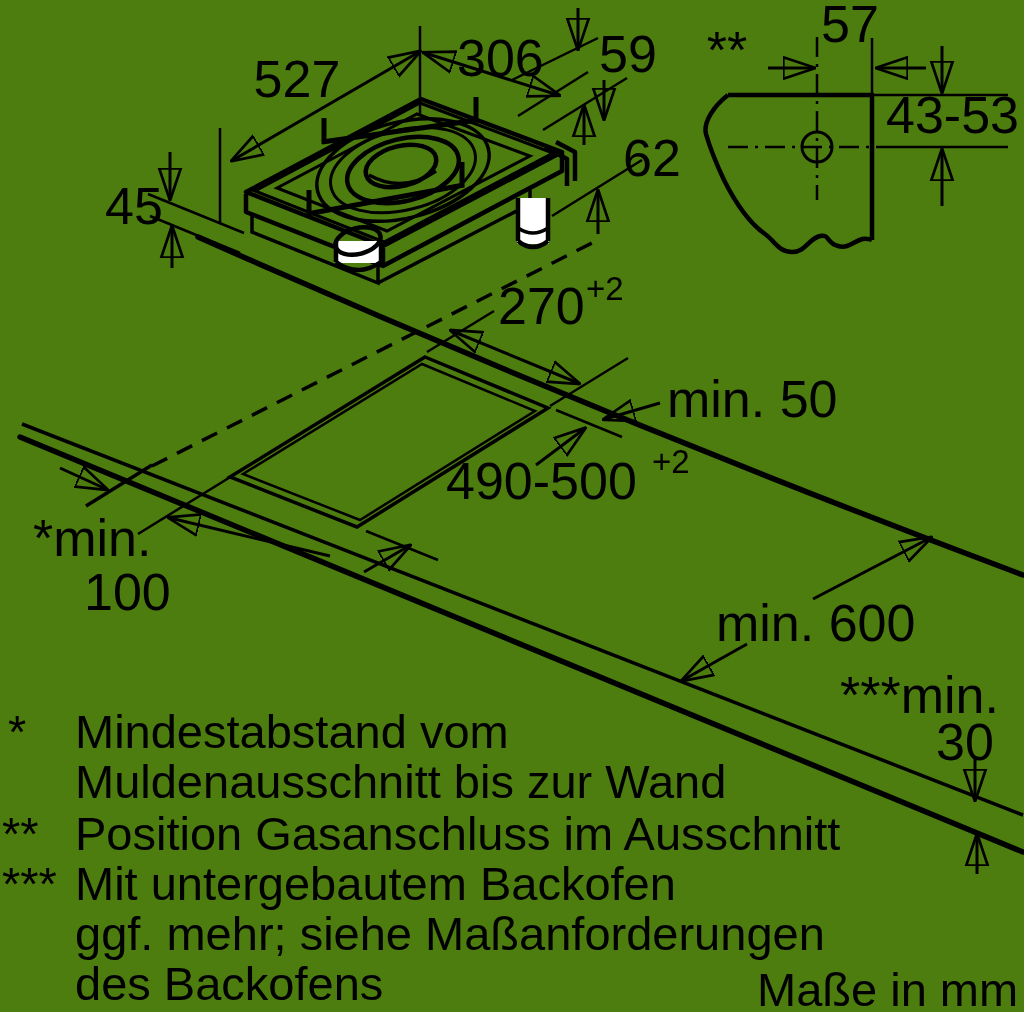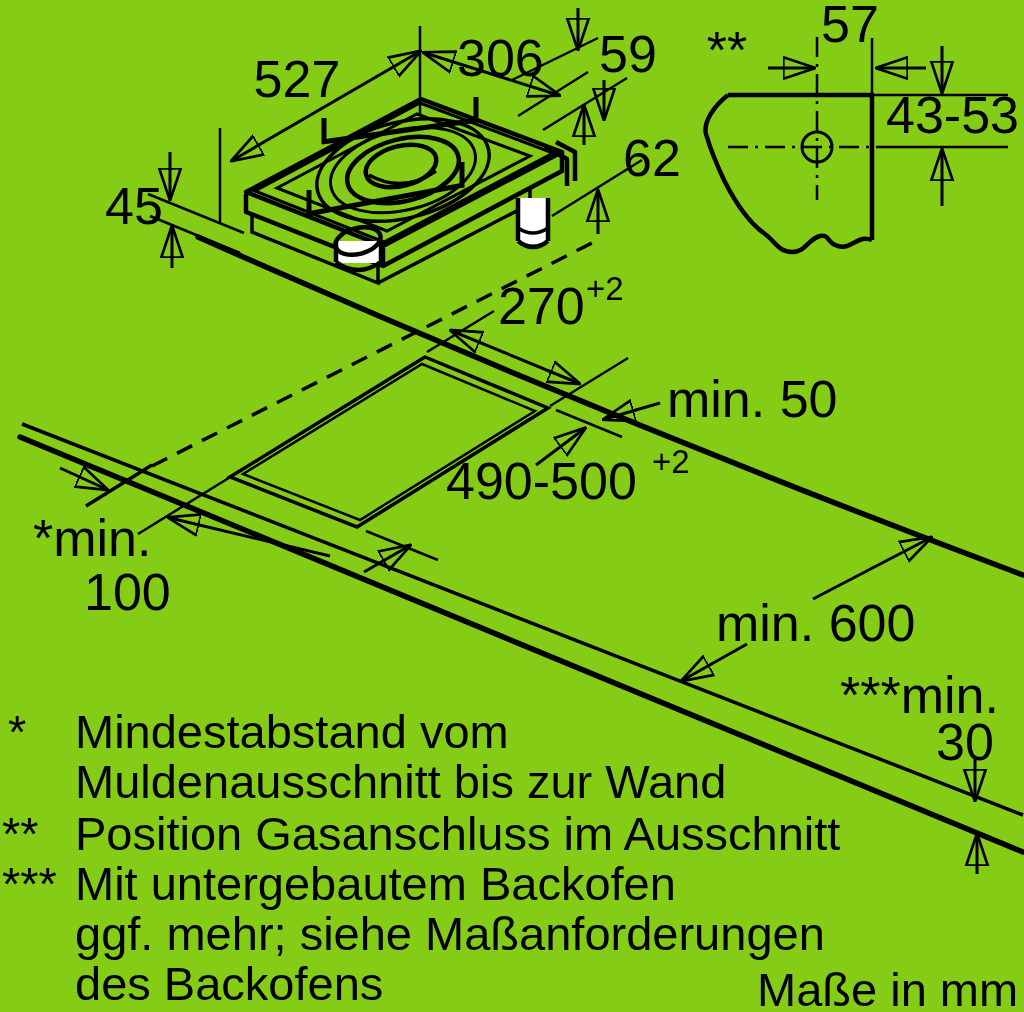--- a/index.html
+++ b/index.html
@@ -1,16 +1,16 @@
 <!DOCTYPE html>
 <html><head>
 <meta charset="utf-8">
 <style>
   html,body{margin:0;padding:0;background:#fff;}
-  #stage{position:relative;width:1024px;height:1012px;background:#84cc16;overflow:hidden;}
+  #stage{position:relative;width:1024px;height:1012px;background:#4d7c0f;overflow:hidden;}
   svg{position:absolute;left:0;top:0;display:block;}
   text{font-family:"Liberation Sans","DejaVu Sans",sans-serif;fill:#000;}
   .dim{font-size:52px;}
   .dimsup{font-size:33px;}
   .note{font-size:47px;}
   .stars{font-size:52px;}
   path,line,polygon,ellipse,circle,polyline{stroke:#000;fill:none;}
   .thin{stroke-width:2.5px;}
   .med{stroke-width:3.5px;}
   .main{stroke-width:4.5px;stroke-linejoin:round;}

